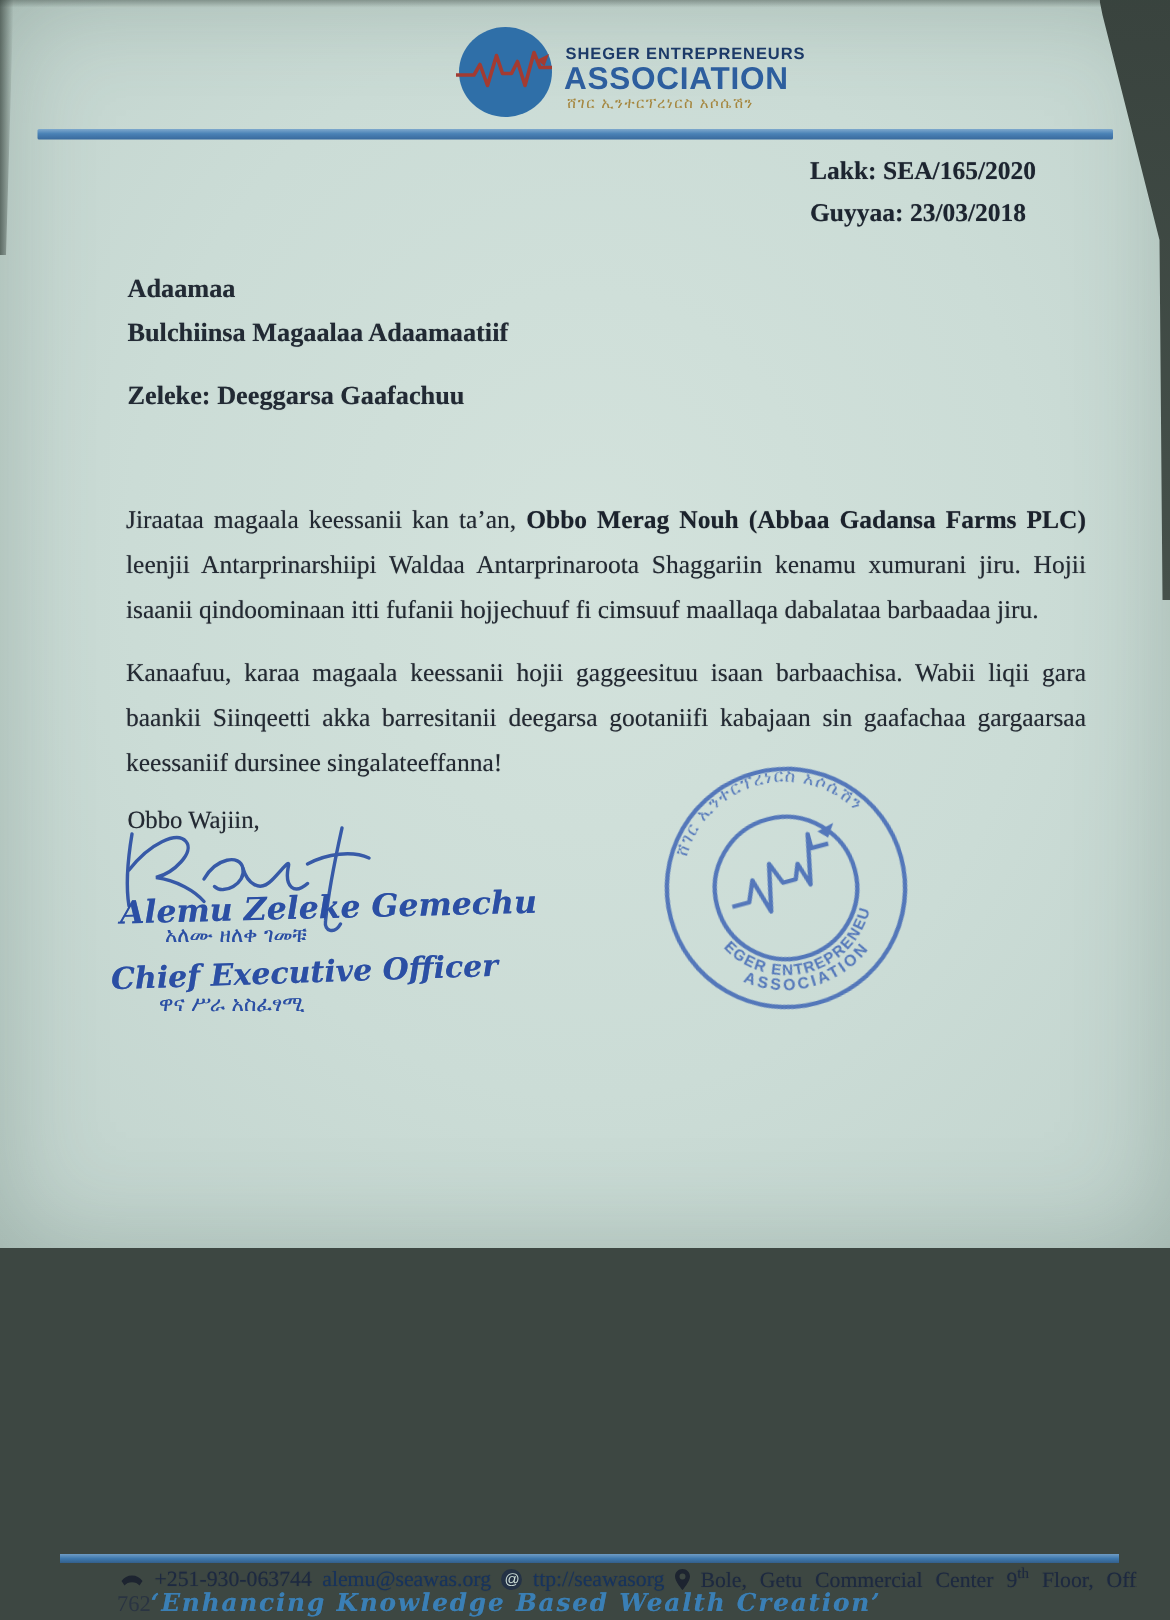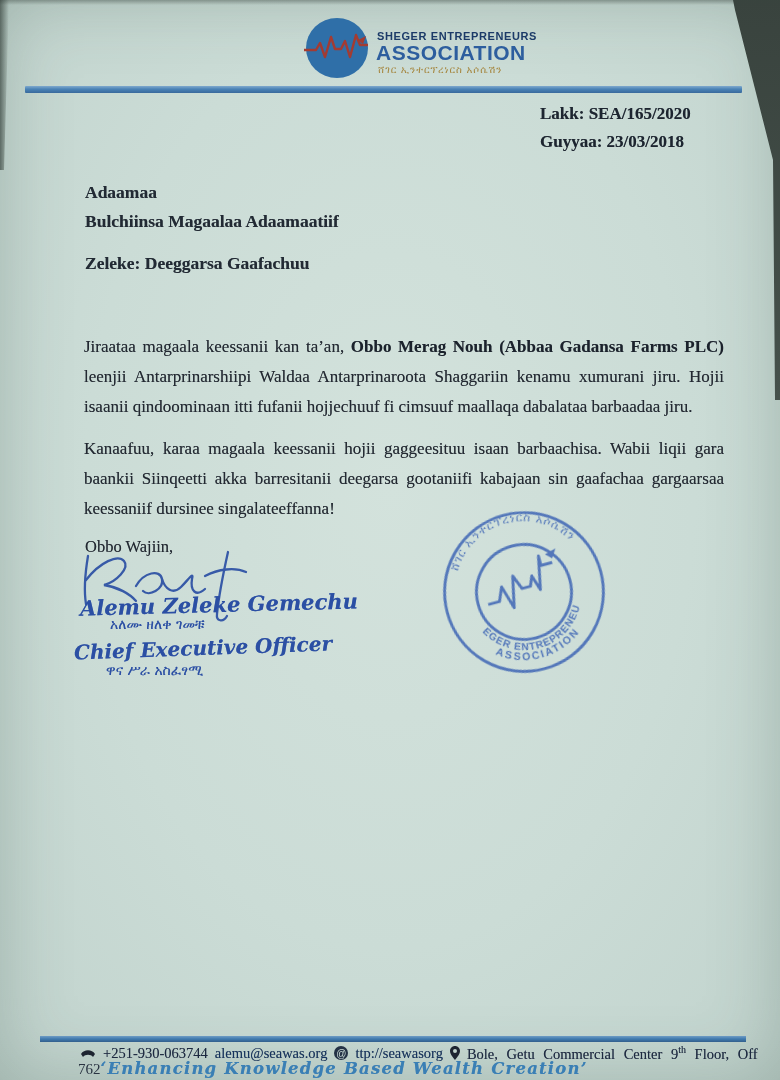--- a/index.html
+++ b/index.html
@@ -1,17 +1,17 @@
 <!DOCTYPE html>
 <html><head>
 <meta charset="utf-8">
 <style>
   html,body{margin:0;padding:0;}
   body{width:780px;height:1080px;overflow:hidden;background:#3d4742;font-family:"Liberation Serif",serif;}
-  .photo{position:relative;width:780px;height:1080px;background:
+  .photo{position:relative;width:780px;height:832px;background:
     radial-gradient(ellipse at 50% 45%, #d3e2dc 0%, #cbdcd6 55%, #c1d3cd 100%);
     box-shadow: inset 0 0 70px rgba(66,88,78,.28);}
   .edge-right{position:absolute;right:0;top:0;width:47px;height:400px;
     background:linear-gradient(180deg,#39433e,#46514b);
     clip-path:polygon(0px 0px,47px 0px,47px 400px,42px 400px,40px 160px,2px 10px);}
   .edge-left{position:absolute;left:0;top:0;width:9px;height:170px;
     background:linear-gradient(90deg,rgba(56,68,62,.7),rgba(56,68,62,0));
     clip-path:polygon(0 0,9px 0,4px 170px,0 170px);}
   .edge-top{position:absolute;left:0;top:0;width:100%;height:5px;
     background:linear-gradient(180deg,rgba(56,68,62,.4),rgba(56,68,62,0));}

